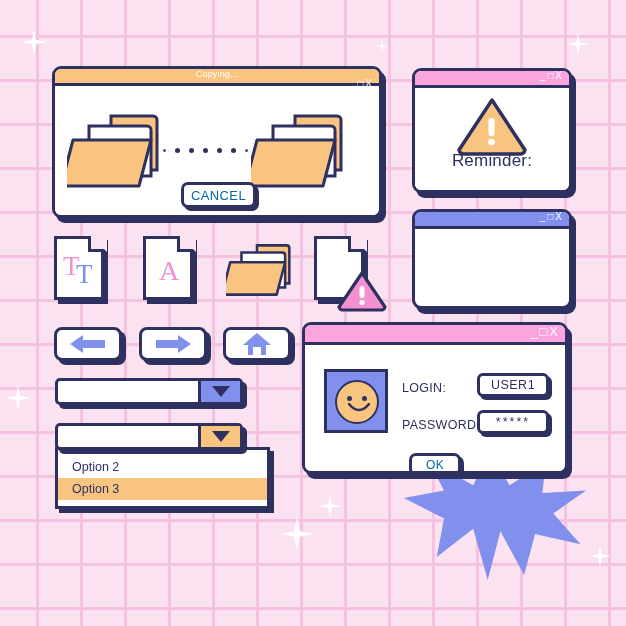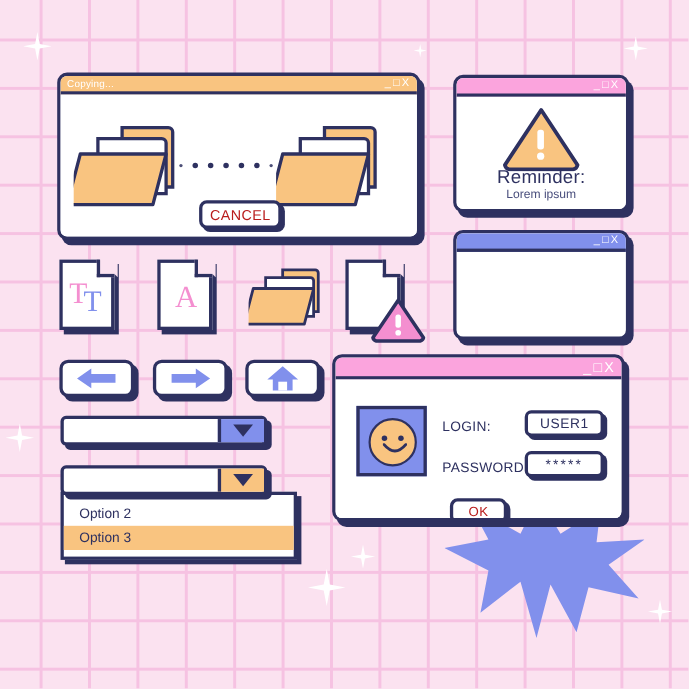--- a/index.html
+++ b/index.html
@@ -32,20 +32,21 @@
     background:#fff;
     box-shadow:4px 5px 0 #2e3160;
     overflow:hidden;
   }
   .titlebar {
     height:17px;
     border-bottom:3px solid #2e3160;
     display:flex; align-items:center;
     padding:0 6px;
     position:relative;
+    flex-direction:column;
   }
   .titlebar .ttl {
     color:#fff; font-size:9px; letter-spacing:.2px;
   }
   .ctrls {
     margin-left:auto; color:#fff;
     font-size:10px; letter-spacing:1px;
     display:flex; align-items:center; gap:1px;
   }
   .ctrls span { line-height:1; }
@@ -58,21 +59,21 @@
   
   #win-copy { left:52px; top:66px; width:330px; height:152px; }
   .folder-open { position:absolute; }
   .dots { position:absolute; display:flex; gap:9px; align-items:center; }
   .dots i { width:5px; height:5px; border-radius:50%; background:#2e3160; display:block; }
   .dots i.sm { width:3px; height:3px; opacity:.85; }
 
   .btn {
     border:3px solid #2e3160; border-radius:7px; background:#fff;
     box-shadow:3px 3px 0 #2e3160;
-    color:#b91c1c; display:flex; align-items:center; justify-content:center;
+    color:#0369a1; display:flex; align-items:center; justify-content:center;
     font-size:14px; letter-spacing:.4px;
   }
   #cancel-btn { position:absolute; left:126px; top:96px; width:75px; height:26px; font-size:13px; }
 
   
   #win-remind { left:412px; top:68px; width:160px; height:125px; }
   #remind-title { position:absolute; width:100%; top:63px; text-align:center;
     font-size:17px; color:#2e3160; letter-spacing:.2px; }
   #remind-sub { position:absolute; width:100%; top:83px; text-align:center;
     font-size:11px; color:#4a4f7d; }
@@ -228,21 +229,20 @@
       <span>X</span>
     </span>
   </div>
   <div class="body">
     <svg style="position:absolute; left:40px; top:8px;" width="74" height="60" viewBox="0 0 74 60">
       <path d="M37 4 L70 54 a5 5 0 0 1 -4 4 H8 a5 5 0 0 1 -4 -4 Z" fill="#f9c480" stroke="#2e3160" stroke-width="3.5" stroke-linejoin="round"></path>
       <rect x="33.5" y="22" width="6" height="18" rx="2.5" fill="#fff"></rect>
       <circle cx="36.5" cy="46" r="3.3" fill="#fff"></circle>
     </svg>
     <div id="remind-title">Reminder:</div>
-    <div id="remind-sub">Lorem ipsum</div>
   </div>
 </div>
 
 <div class="win" id="win-process">
   <div class="titlebar tb-blue">
     <span class="ctrls">
       <span>_</span>
       <span>□</span>
       <span>X</span>
     </span>

